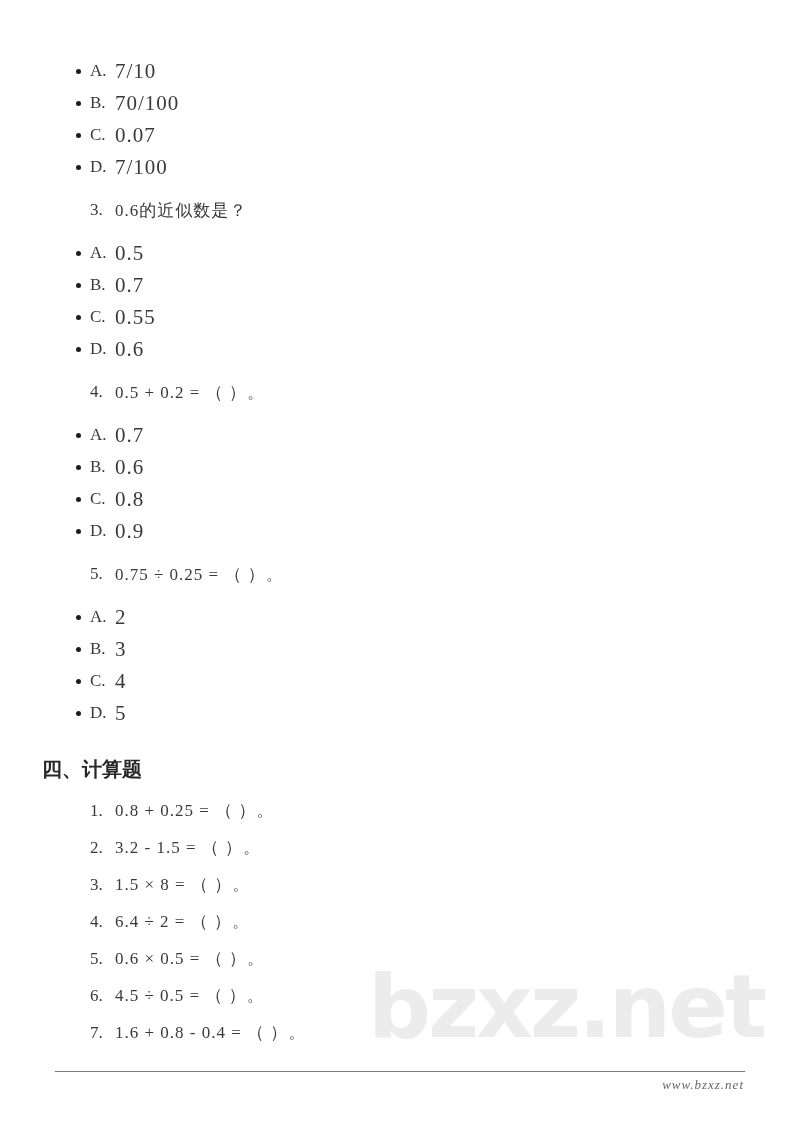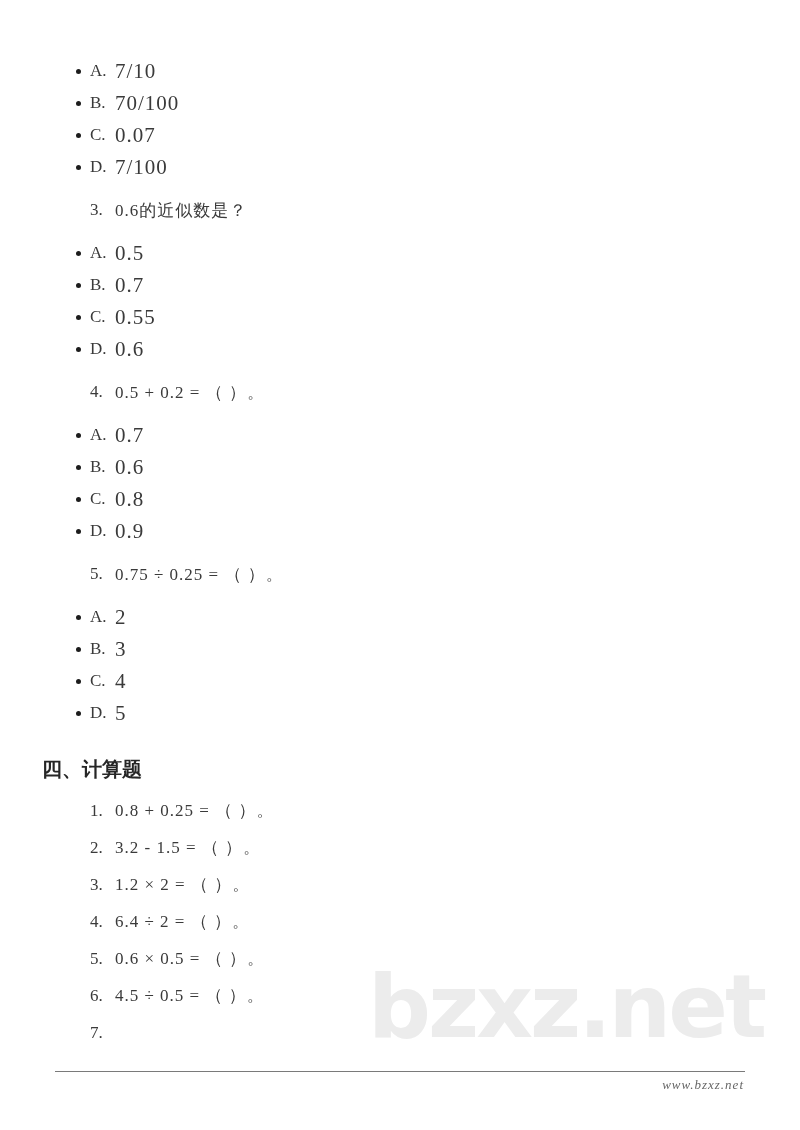--- a/index.html
+++ b/index.html
@@ -175,35 +175,36 @@
     <li class="calc-row">
       <span class="calc-num">1.</span>
       <span class="calc-text">0.8 + 0.25 = （ ）。</span>
     </li>
     <li class="calc-row">
       <span class="calc-num">2.</span>
       <span class="calc-text">3.2 - 1.5 = （ ）。</span>
     </li>
     <li class="calc-row">
       <span class="calc-num">3.</span>
-      <span class="calc-text">1.2 × 2 = （ ）。</span>
+      <span class="calc-text">1.5 × 8 = （ ）。</span>
     </li>
     <li class="calc-row">
       <span class="calc-num">4.</span>
       <span class="calc-text">6.4 ÷ 2 = （ ）。</span>
     </li>
     <li class="calc-row">
       <span class="calc-num">5.</span>
       <span class="calc-text">0.6 × 0.5 = （ ）。</span>
     </li>
     <li class="calc-row">
       <span class="calc-num">6.</span>
       <span class="calc-text">4.5 ÷ 0.5 = （ ）。</span>
     </li>
     <li class="calc-row">
       <span class="calc-num">7.</span>
+      <span class="calc-text">1.6 + 0.8 - 0.4 = （ ）。</span>
     </li>
   </ol>
 
 </div>
 
 <div class="footer-rule"></div>
 <div class="footer-text" style="color: rgb(102, 102, 102); text-align: center;">www.bzxz.net</div>
 
 </body></html>

